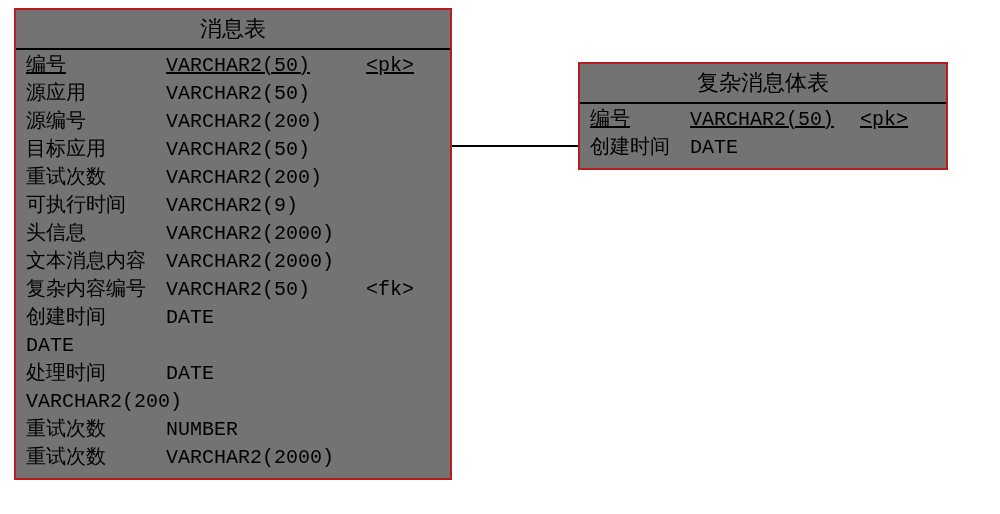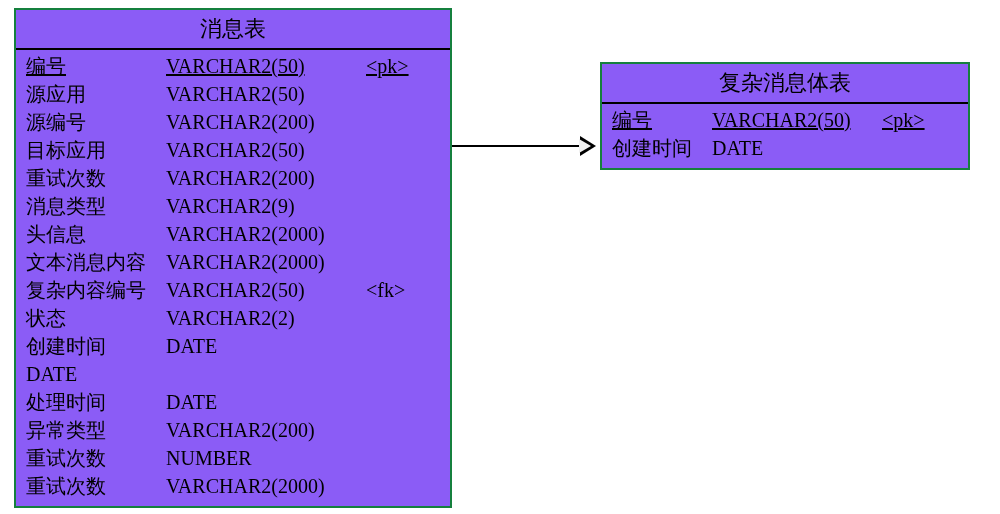--- a/index.html
+++ b/index.html
@@ -8,23 +8,24 @@
     width: 1000px;
     height: 514px;
     background: #ffffff;
     font-family: "SimSun", "宋体", serif;
     font-size: 20px;
     color: #000;
     position: relative;
   }
   .entity {
     position: absolute;
-    border: 2px solid #15803d;
-    background: #8b5cf6;
+    border: 2px solid #b91c1c;
+    background: #737373;
     box-sizing: border-box;
+    font-family: Liberation Mono, monospace;
   }
   .entity-header {
     text-align: center;
     padding: 4px 0;
     border-bottom: 2px solid #000;
     font-size: 22px;
   }
   .entity-body {
     padding: 2px 10px 6px 10px;
   }
@@ -96,81 +97,75 @@
       <span class="col-name">目标应用</span>
       <span class="col-type">VARCHAR2(50)</span>
       <span class="col-key"></span>
     </div>
     <div class="row">
       <span class="col-name">重试次数</span>
       <span class="col-type">VARCHAR2(200)</span>
       <span class="col-key"></span>
     </div>
     <div class="row">
-      <span class="col-name">消息类型</span>
+      <span class="col-name">可执行时间</span>
       <span class="col-type">VARCHAR2(9)</span>
       <span class="col-key"></span>
     </div>
     <div class="row">
       <span class="col-name">头信息</span>
       <span class="col-type">VARCHAR2(2000)</span>
       <span class="col-key"></span>
     </div>
     <div class="row">
       <span class="col-name">文本消息内容</span>
       <span class="col-type">VARCHAR2(2000)</span>
       <span class="col-key"></span>
     </div>
     <div class="row">
       <span class="col-name">复杂内容编号</span>
       <span class="col-type">VARCHAR2(50)</span>
       <span class="col-key">&lt;fk&gt;</span>
     </div>
     <div class="row">
-      <span class="col-name">状态</span>
-      <span class="col-type">VARCHAR2(2)</span>
-      <span class="col-key"></span>
-    </div>
-    <div class="row">
       <span class="col-name">创建时间</span>
       <span class="col-type">DATE</span>
       <span class="col-key"></span>
     </div>
     <div class="row">
       <span class="col-type">DATE</span>
       <span class="col-key"></span>
     </div>
     <div class="row">
       <span class="col-name">处理时间</span>
       <span class="col-type">DATE</span>
       <span class="col-key"></span>
     </div>
     <div class="row">
-      <span class="col-name">异常类型</span>
       <span class="col-type">VARCHAR2(200)</span>
       <span class="col-key"></span>
     </div>
     <div class="row">
       <span class="col-name">重试次数</span>
       <span class="col-type">NUMBER</span>
       <span class="col-key"></span>
     </div>
     <div class="row">
       <span class="col-name">重试次数</span>
       <span class="col-type">VARCHAR2(2000)</span>
       <span class="col-key"></span>
     </div>
   </div>
 </div>
 
 <div class="connector" style="left:452px; top:145px; width:130px;"></div>
 <div class="arrowhead" style="left:580px; top:136px;"></div>
 <div class="arrowhead-inner" style="left:579px; top:139px;"></div>
 
-<div class="entity t2" style="left:600px; top:62px; width:370px;">
+<div class="entity t2" style="left:578px; top:62px; width:370px;">
   <div class="entity-header">复杂消息体表</div>
   <div class="entity-body">
     <div class="row">
       <span class="col-name u">编号</span>
       <span class="col-type u">VARCHAR2(50)</span>
       <span class="col-key u">&lt;pk&gt;</span>
     </div>
     <div class="row">
       <span class="col-key"></span>
     </div>

